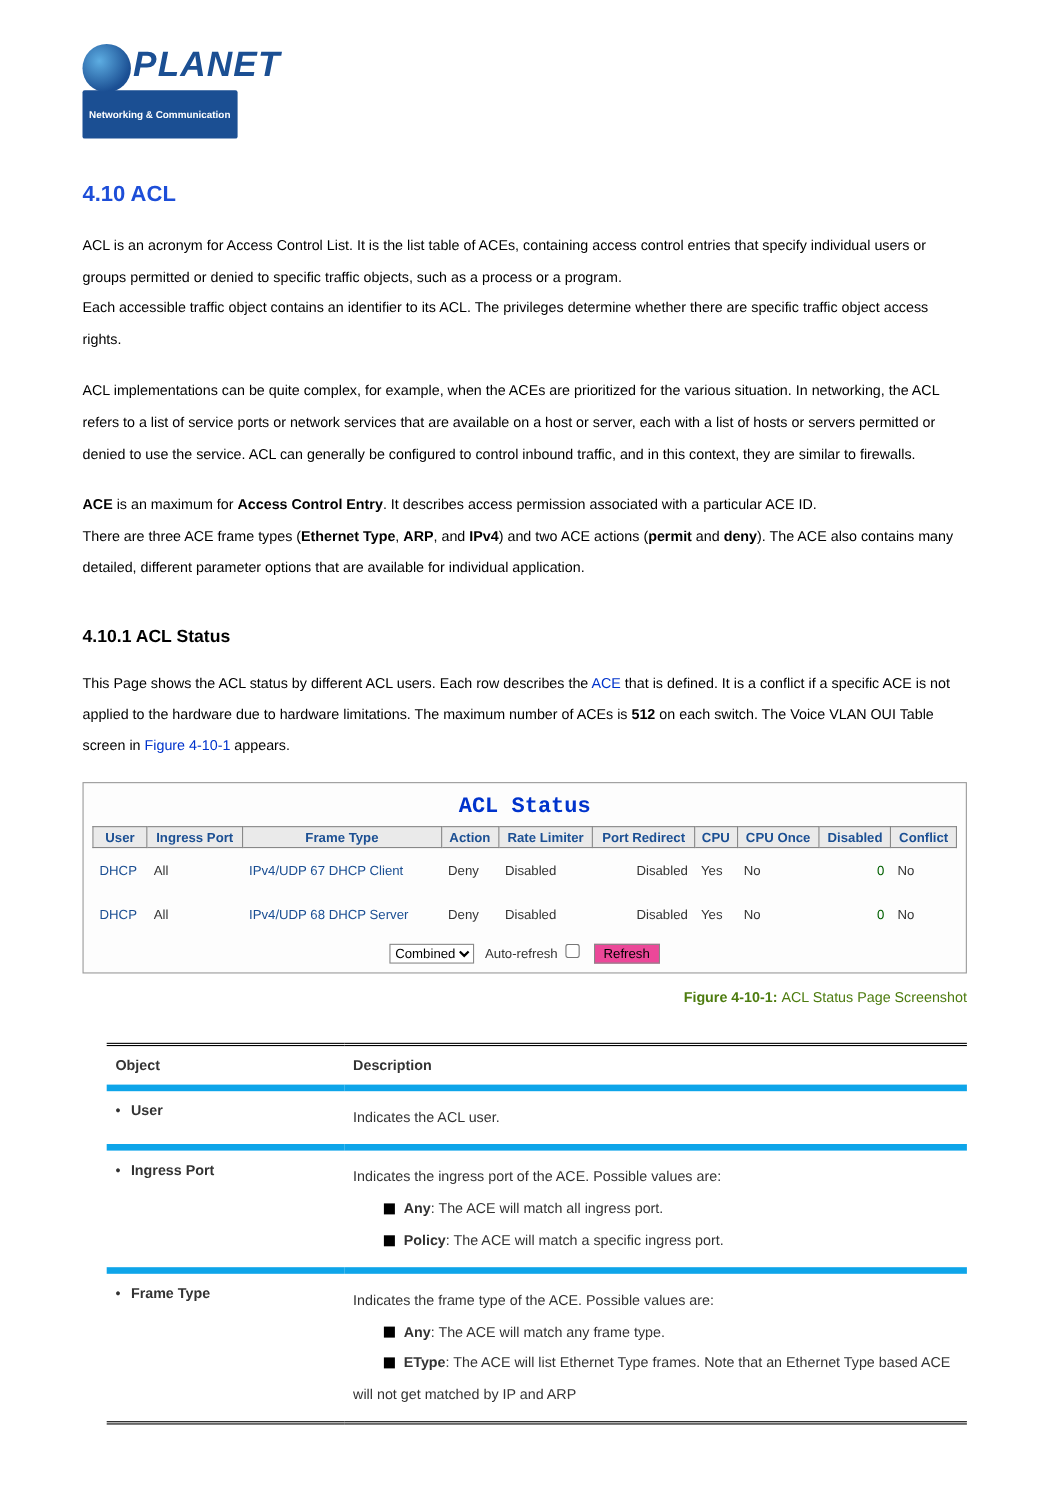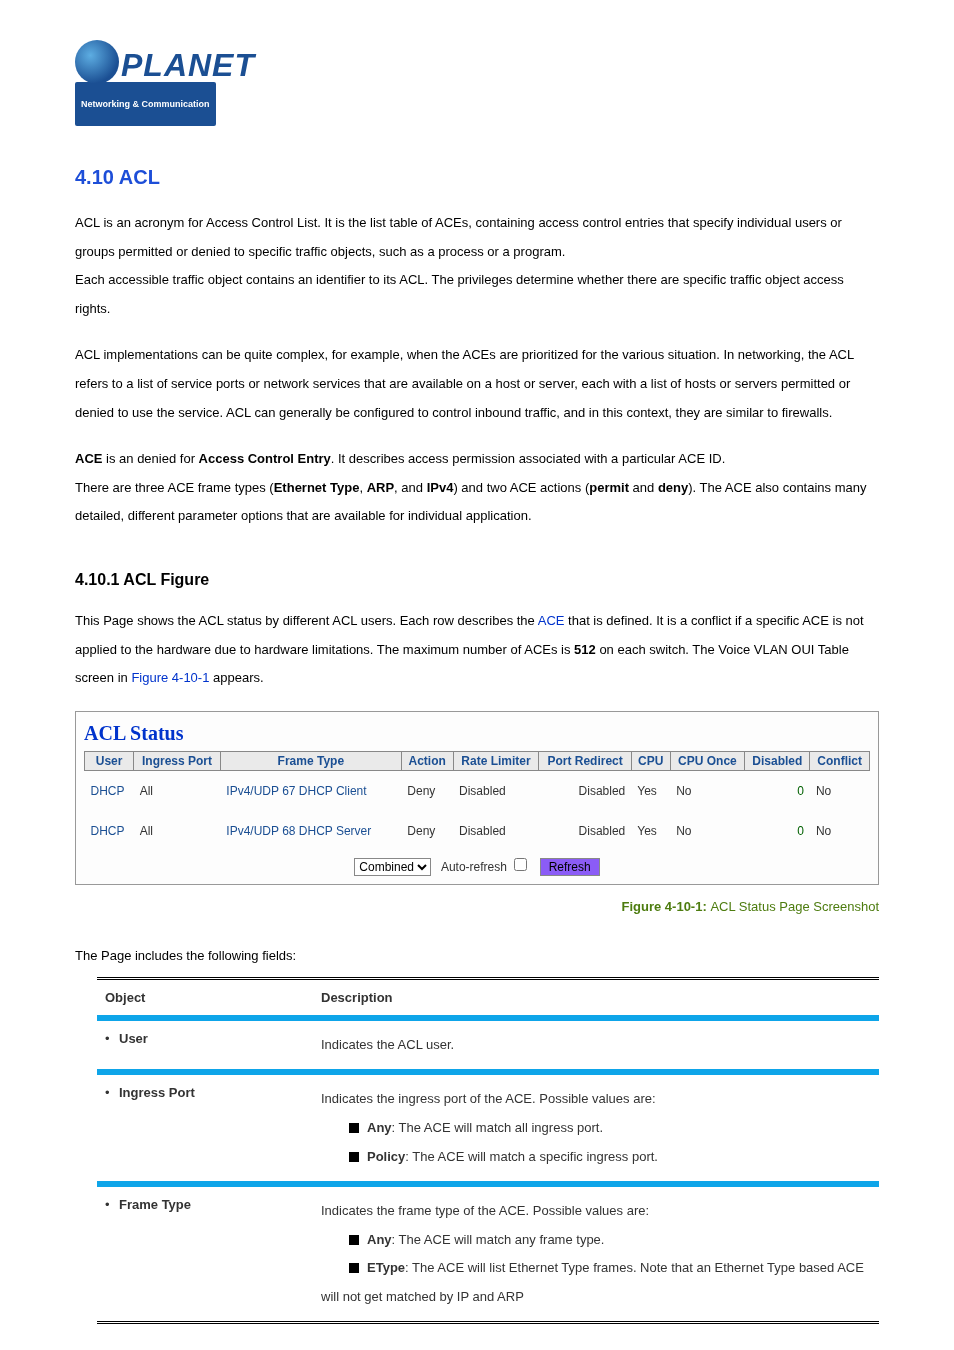--- a/index.html
+++ b/index.html
@@ -15,21 +15,21 @@
     padding: 40px 75px 40px 75px;
   }
   .logo-area {
     margin-bottom: 40px;
   }
   .logo {
     display: inline-block;
   }
   .logo-top {
     display: flex;
-    align-items: flex-end;
+    align-items: flex-start;
   }
   .logo-globe {
     width: 44px;
     height: 44px;
     background: radial-gradient(circle at 35% 35%, #5dade2, #1b4f93 70%);
     border-radius: 50%;
     position: relative;
   }
   .logo-text {
     font-family: Arial Black, Arial, sans-serif;
@@ -69,25 +69,25 @@
   }
   .bold { font-weight: bold; }
   .link-blue { color: #0033cc; }
   .acl-panel {
     border: 1px solid #999;
     background: #fdfdfd;
     padding: 6px 8px 8px 8px;
     margin: 10px 0 10px 0;
   }
   .acl-title {
-    text-align: left;
+    text-align: center;
     color: #0033cc;
     font-size: 20px;
     font-weight: bold;
-    font-family: Liberation Serif, serif;
+    font-family: Liberation Mono, monospace;
     margin: 4px 0 6px 0;
   }
   table.acl-table {
     border-collapse: collapse;
     width: 100%;
     font-size: 12px;
   }
   table.acl-table th {
     border: 1px solid #888;
     background: #eaeaea;
@@ -112,21 +112,21 @@
     border: 1px solid #888;
     background: #fff;
   }
   .acl-controls label {
     font-size: 12px;
     margin: 0 6px;
   }
   .acl-controls button {
     font-size: 12px;
     border: 1px solid #888;
-    background: #8b5cf6;
+    background: #ec4899;
     padding: 1px 8px;
   }
   .caption {
     text-align: right;
     font-size: 13px;
     margin: 14px 0 34px 0;
     color: #4d7c0f;
   }
   .fields-intro {
     margin-bottom: 14px;
@@ -195,25 +195,25 @@
   <div class="heading1">4.10 ACL</div>
 
   <p class="body">
     <span>ACL is an acronym for Access Control List. It is the list table of ACEs, containing access control entries that specify individual users or groups permitted or denied to specific traffic objects, such as a process or a program.</span><br>
     <span>Each accessible traffic object contains an identifier to its ACL. The privileges determine whether there are specific traffic object access rights.</span>
   </p>
 
   <p class="body">ACL implementations can be quite complex, for example, when the ACEs are prioritized for the various situation. In networking, the ACL refers to a list of service ports or network services that are available on a host or server, each with a list of hosts or servers permitted or denied to use the service. ACL can generally be configured to control inbound traffic, and in this context, they are similar to firewalls.</p>
 
   <p class="body">
-    <span class="bold">ACE</span><span> is an denied for </span><span class="bold">Access Control Entry</span><span>. It describes access permission associated with a particular ACE ID.</span><br>
+    <span class="bold">ACE</span><span> is an maximum for </span><span class="bold">Access Control Entry</span><span>. It describes access permission associated with a particular ACE ID.</span><br>
     <span>There are three ACE frame types (</span><span class="bold">Ethernet Type</span><span>, </span><span class="bold">ARP</span><span>, and </span><span class="bold">IPv4</span><span>) and two ACE actions (</span><span class="bold">permit</span><span> and </span><span class="bold">deny</span><span>). The ACE also contains many detailed, different parameter options that are available for individual application.</span>
   </p>
 
-  <div class="heading2">4.10.1 ACL Figure</div>
+  <div class="heading2">4.10.1 ACL Status</div>
 
   <p class="body">
     <span>This Page shows the ACL status by different ACL users. Each row describes the </span><span class="link-blue">ACE</span><span> that is defined. It is a conflict if a specific ACE is not applied to the hardware due to hardware limitations. The maximum number of ACEs is </span><span class="bold">512</span><span> on each switch. The Voice VLAN OUI Table screen in </span><span class="link-blue">Figure 4-10-1</span><span> appears.</span>
   </p>
 
   <div class="acl-panel">
     <div class="acl-title">ACL Status</div>
     <table class="acl-table">
       <tbody>
           <tr>
@@ -263,21 +263,20 @@
         <input type="checkbox" style="">
       </label>
       <button>Refresh</button>
     </div>
   </div>
 
   <div class="caption">
     <span class="bold">Figure 4-10-1: </span><span>ACL Status Page Screenshot</span>
   </div>
 
-  <div class="fields-intro">The Page includes the following fields:</div>
 
   <table class="fields">
     <tbody>
         <tr class="toprule">
       <th class="obj">Object</th>
       <th>Description</th>
     </tr>
     <tr>
       <td class="obj"><span class="bullet">•</span><span class="bold">User</span></td>
       <td class="desc-line">Indicates the ACL user.</td>

